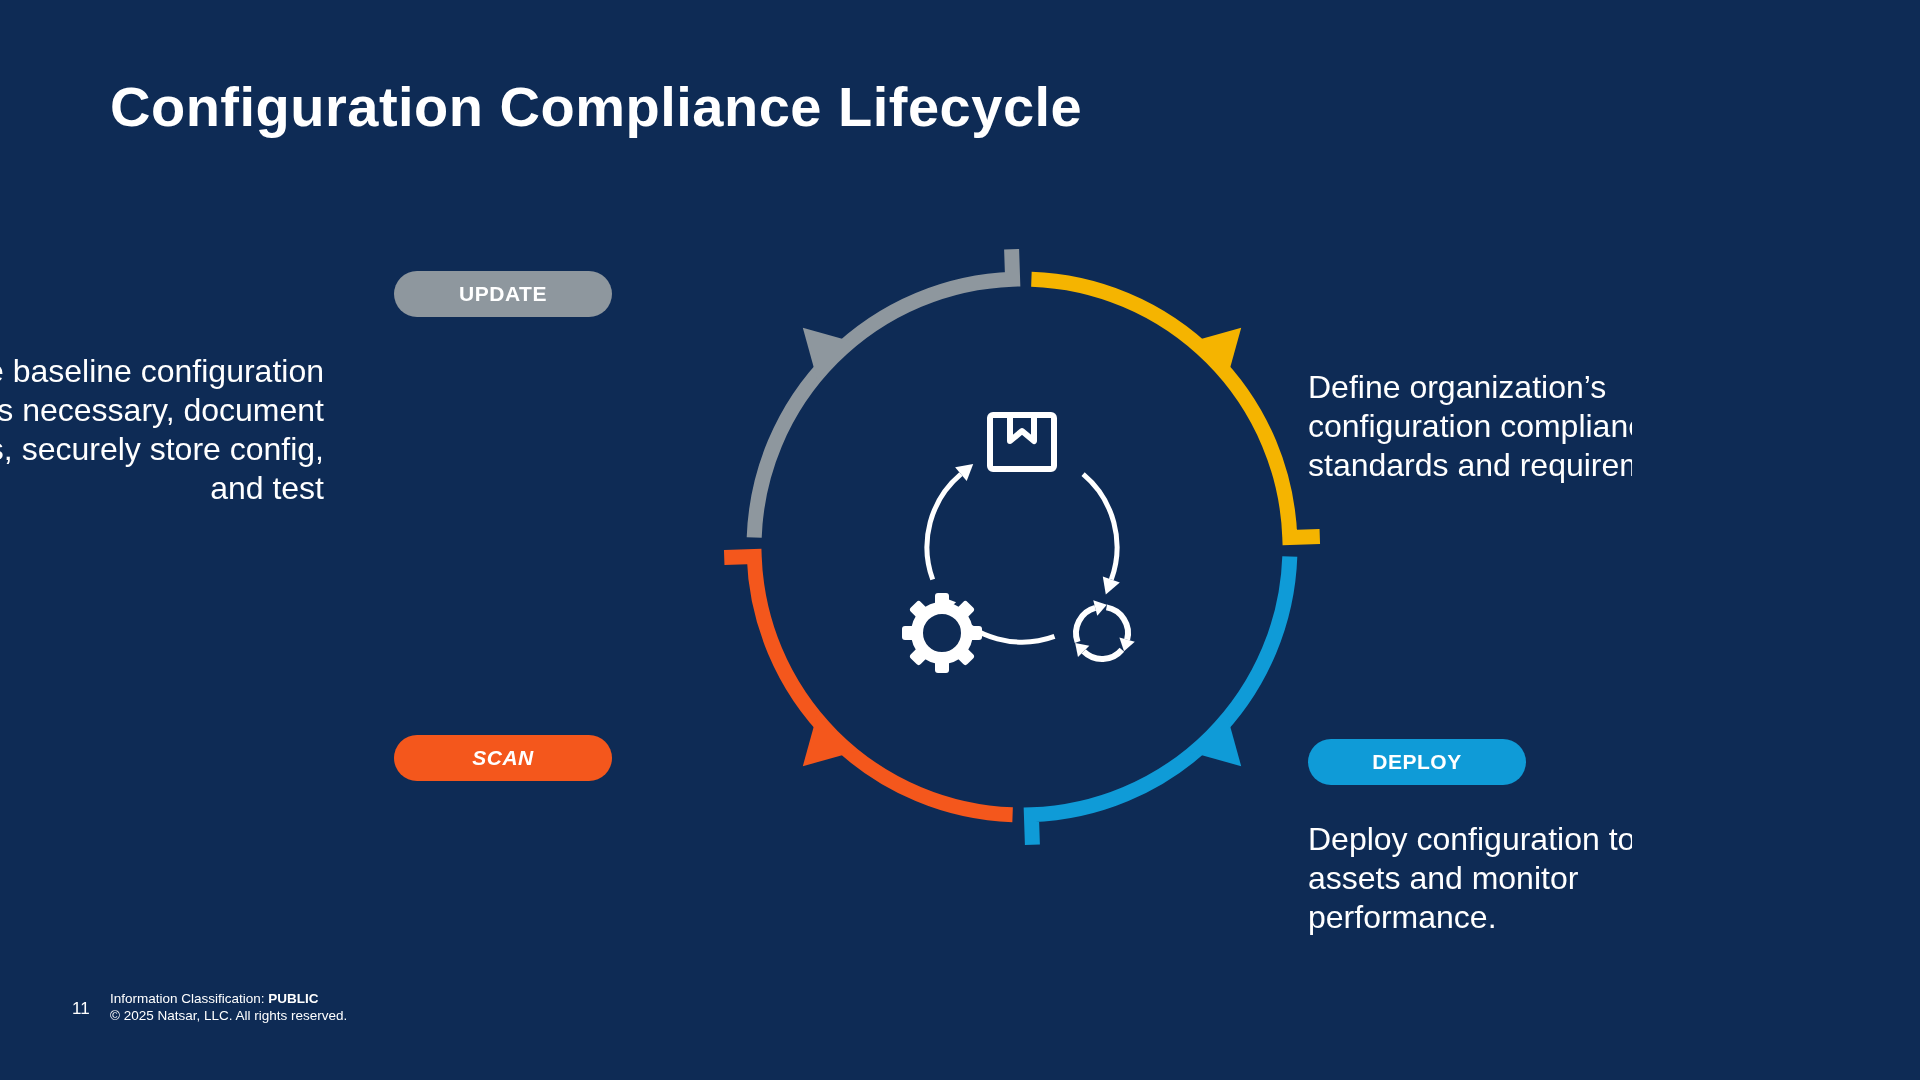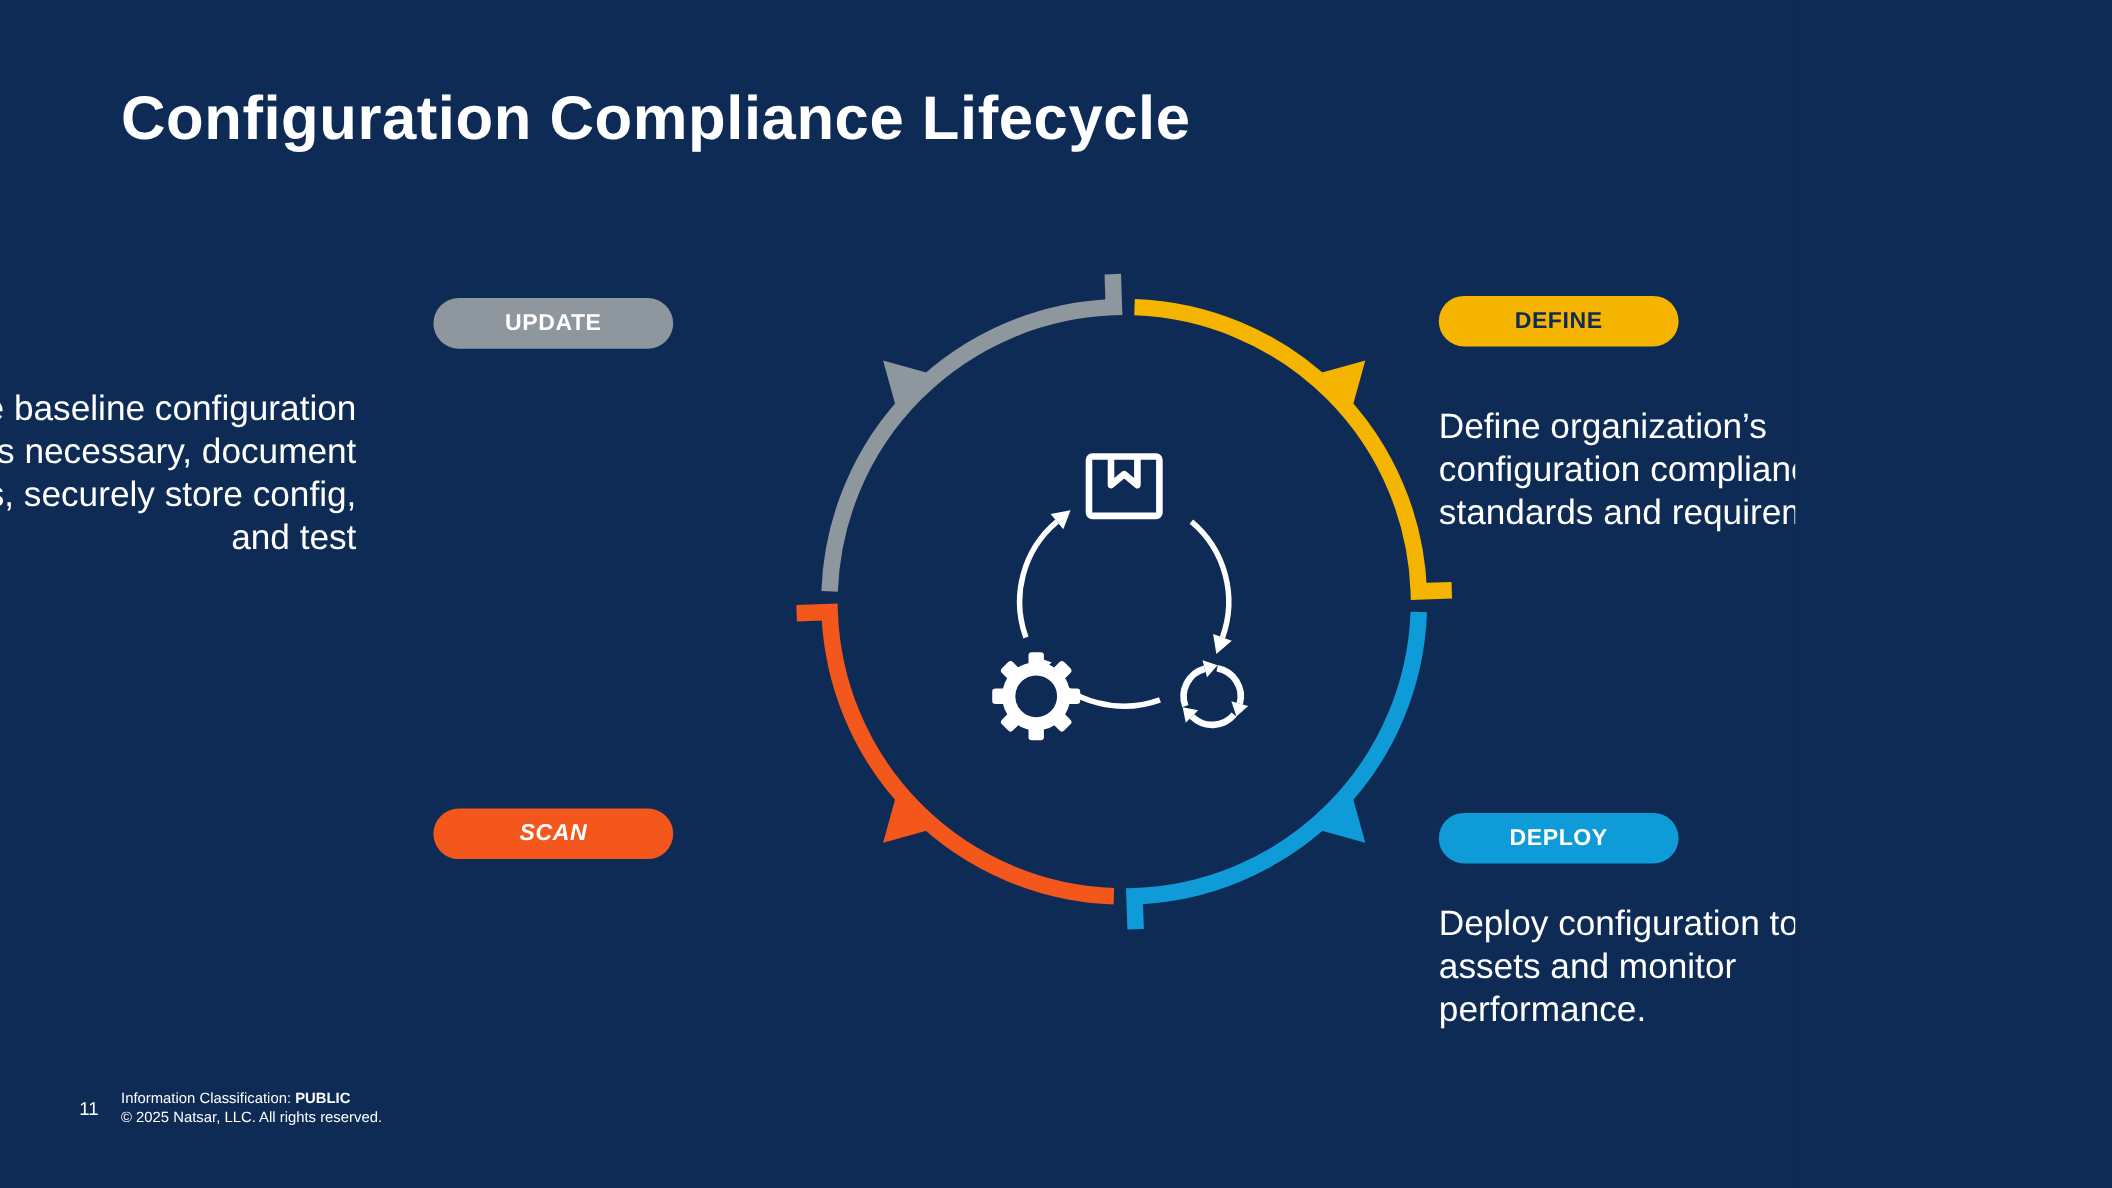--- a/index.html
+++ b/index.html
@@ -125,21 +125,20 @@
       </g>
     </g>
   </svg>
 
   <div class="pill" id="update-pill" style="background: rgb(142, 151, 158); color: rgb(255, 255, 255);">UPDATE</div>
   <div class="desc right" id="update-desc">Update baseline configuration
 as necessary, document
 changes, securely store config,
 and test</div>
 
-  <div class="pill" id="define-pill" style="background: rgb(245, 180, 0); color: rgb(14, 43, 85);">DEFINE</div>
   <div class="desc left" id="define-desc">Define organization’s
 configuration compliance
 standards and requirements.</div>
 
   <div class="pill" id="scan-pill" style="background: rgb(244, 87, 28); color: rgb(255, 255, 255);">SCAN</div>
 
   <div class="pill" id="deploy-pill" style="background: rgb(15, 155, 215); color: rgb(255, 255, 255);">DEPLOY</div>
   <div class="desc left" id="deploy-desc">Deploy configuration to
 assets and monitor
 performance.</div>

